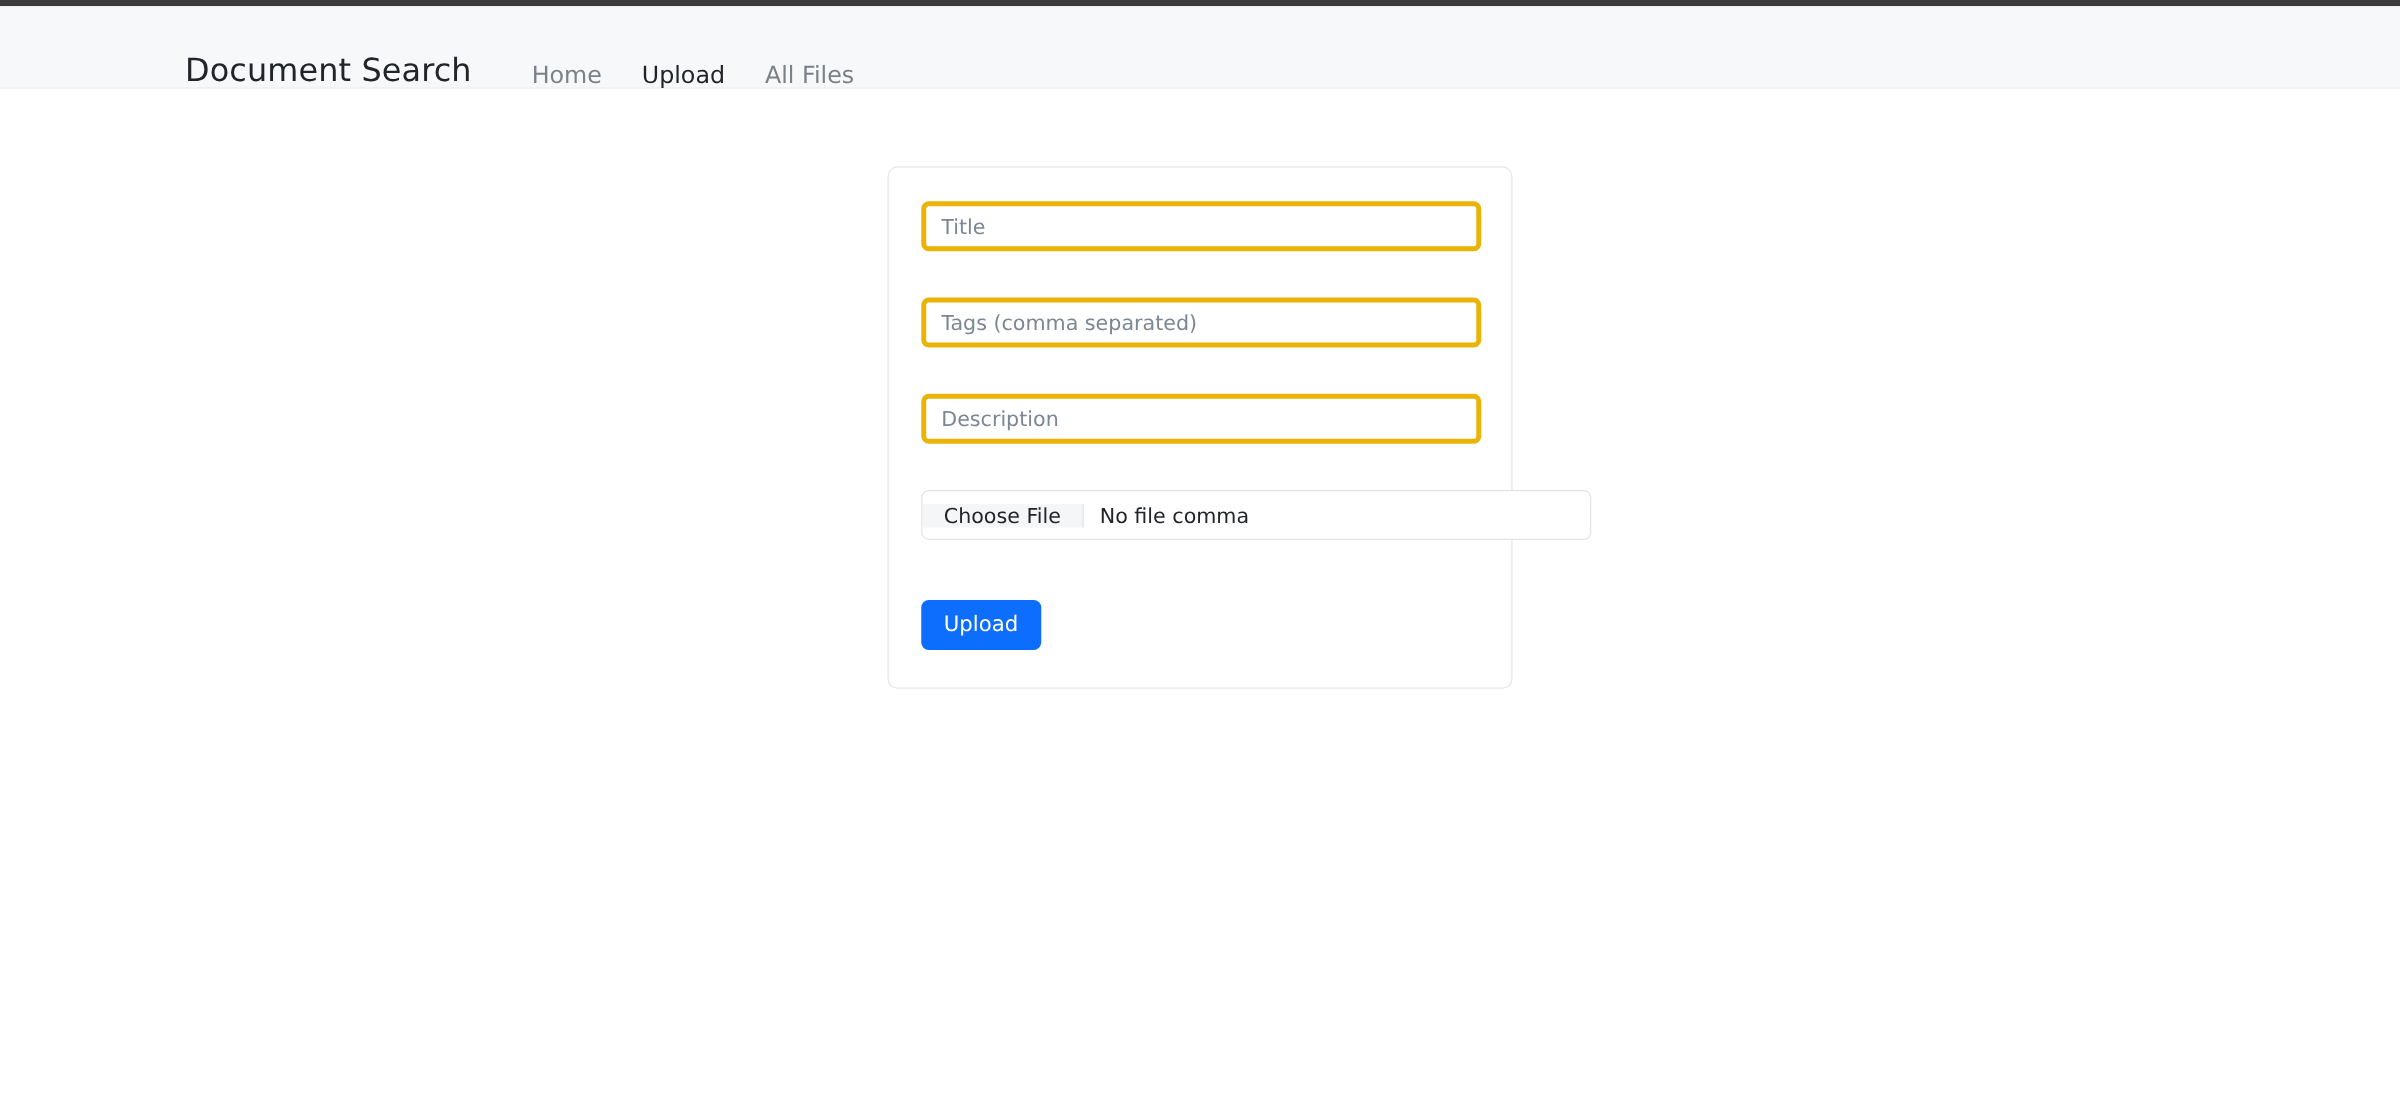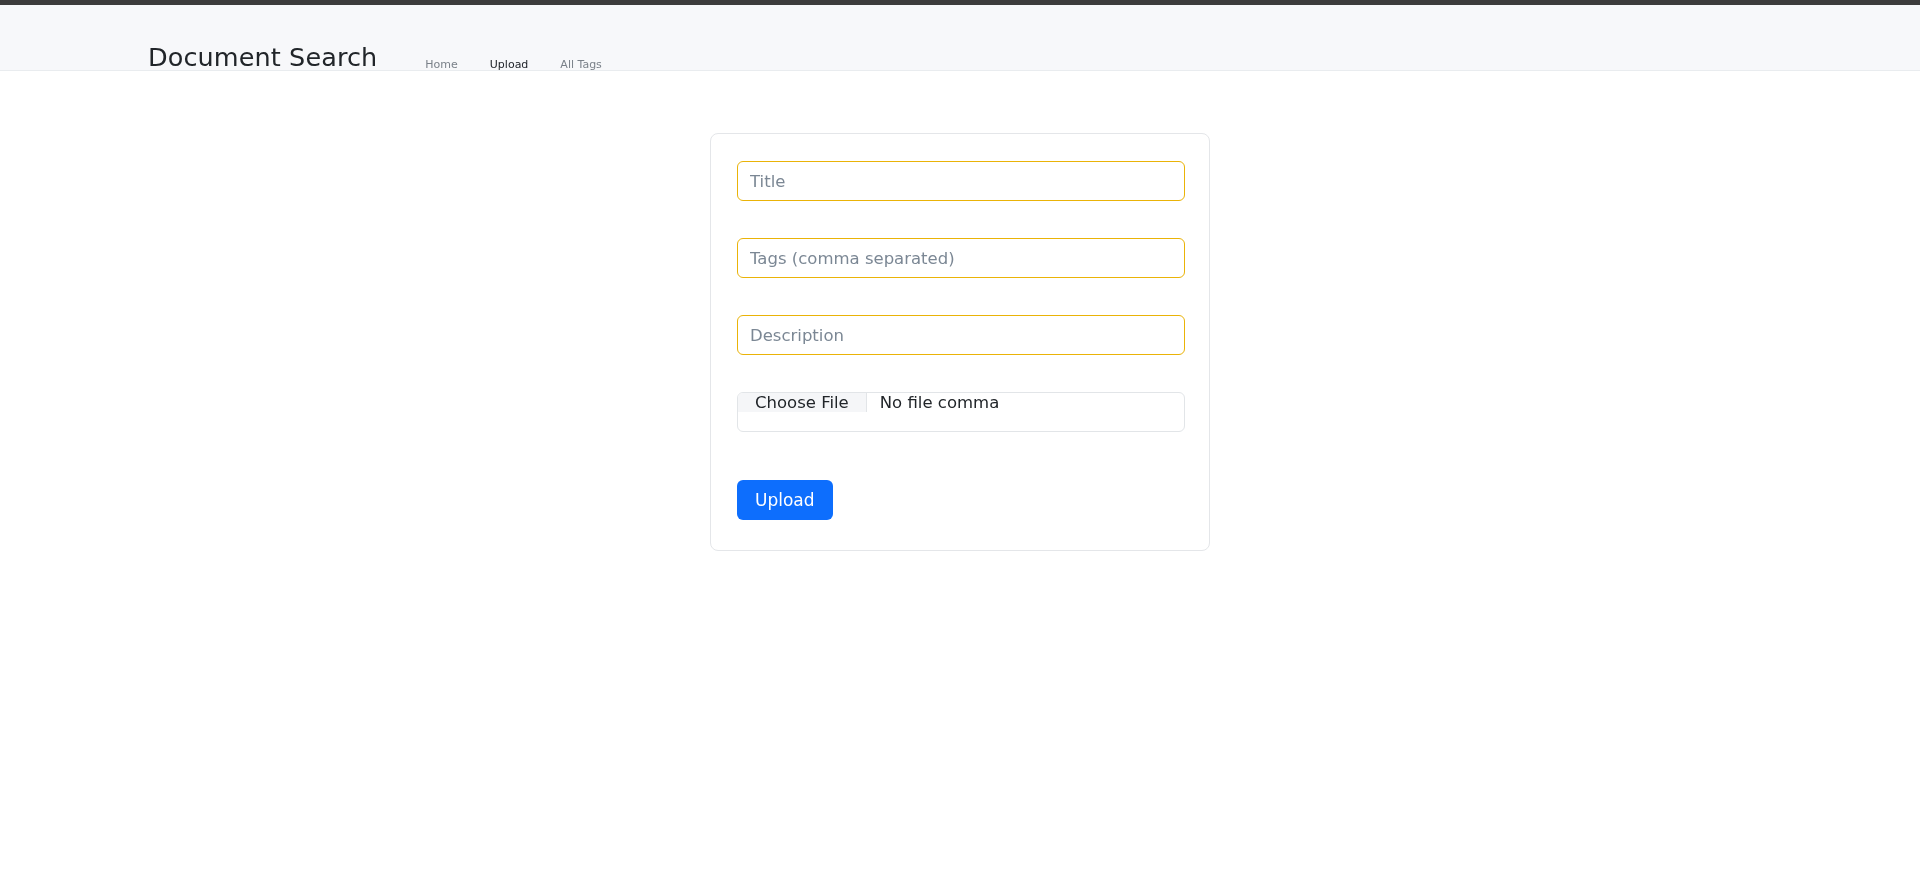--- a/index.html
+++ b/index.html
@@ -38,21 +38,21 @@
     margin-right: 32px;
     line-height: 1;
     white-space: nowrap;
   }
   .nav-links {
     display: flex;
     align-items: center;
     gap: 0px;
   }
   .nav-link {
-    font-size: 11px;
+    font-size: 19px;
     color: #7a8189;
     padding: 0 16px;
     line-height: 1;
     white-space: nowrap;
     text-decoration: none;
   }
   .nav-link.active {
     color: #20242a;
   }
 
@@ -80,45 +80,45 @@
     font-weight: 700;
     color: #1f2328;
     margin: 0 0 22px 0;
     line-height: 1.15;
     letter-spacing: -0.2px;
   }
 
   .form-field {
     width: 448px;
     height: 40px;
-    border: 1px solid #eab308;
+    border: 4px solid #eab308;
     border-radius: 6px;
     background: #ffffff;
     padding: 0 12px;
     font-size: 16.5px;
     color: #c2410c;
     font-family: "DejaVu Sans", "Liberation Sans", sans-serif;
     display: block;
     margin-bottom: 37px;
     outline: none;
   }
   .form-field::placeholder {
     color: #7b8794;
     opacity: 1;
   }
 
   
   .file-row {
-    width: 448px;
+    width: 536px;
     height: 40px;
     border: 1px solid #e2e5e8;
     border-radius: 6px;
     background: #ffffff;
     display: flex;
-    align-items: flex-start;
+    align-items: center;
     overflow: hidden;
     margin-bottom: 48px;
   }
   .file-btn {
     background: #f5f6f8;
     border: none;
     border-right: 1px solid #e2e5e8;
     padding: 0 17px;
     font-size: 16.5px;
     color: #212529;
@@ -154,21 +154,21 @@
 </head>
 <body>
 
 <div class="top-strip"></div>
 
 <div class="navbar">
   <div class="brand">Document Search</div>
   <div class="nav-links">
     <a class="nav-link" href="#">Home</a>
     <a class="nav-link active" href="#">Upload</a>
-    <a class="nav-link" href="#">All Tags</a>
+    <a class="nav-link" href="#">All Files</a>
   </div>
 </div>
 
 <div class="page">
 
   <div class="card">
 
     <input class="form-field" type="text" placeholder="Title" style="">
 
     <input class="form-field" type="text" placeholder="Tags (comma separated)" style="">

